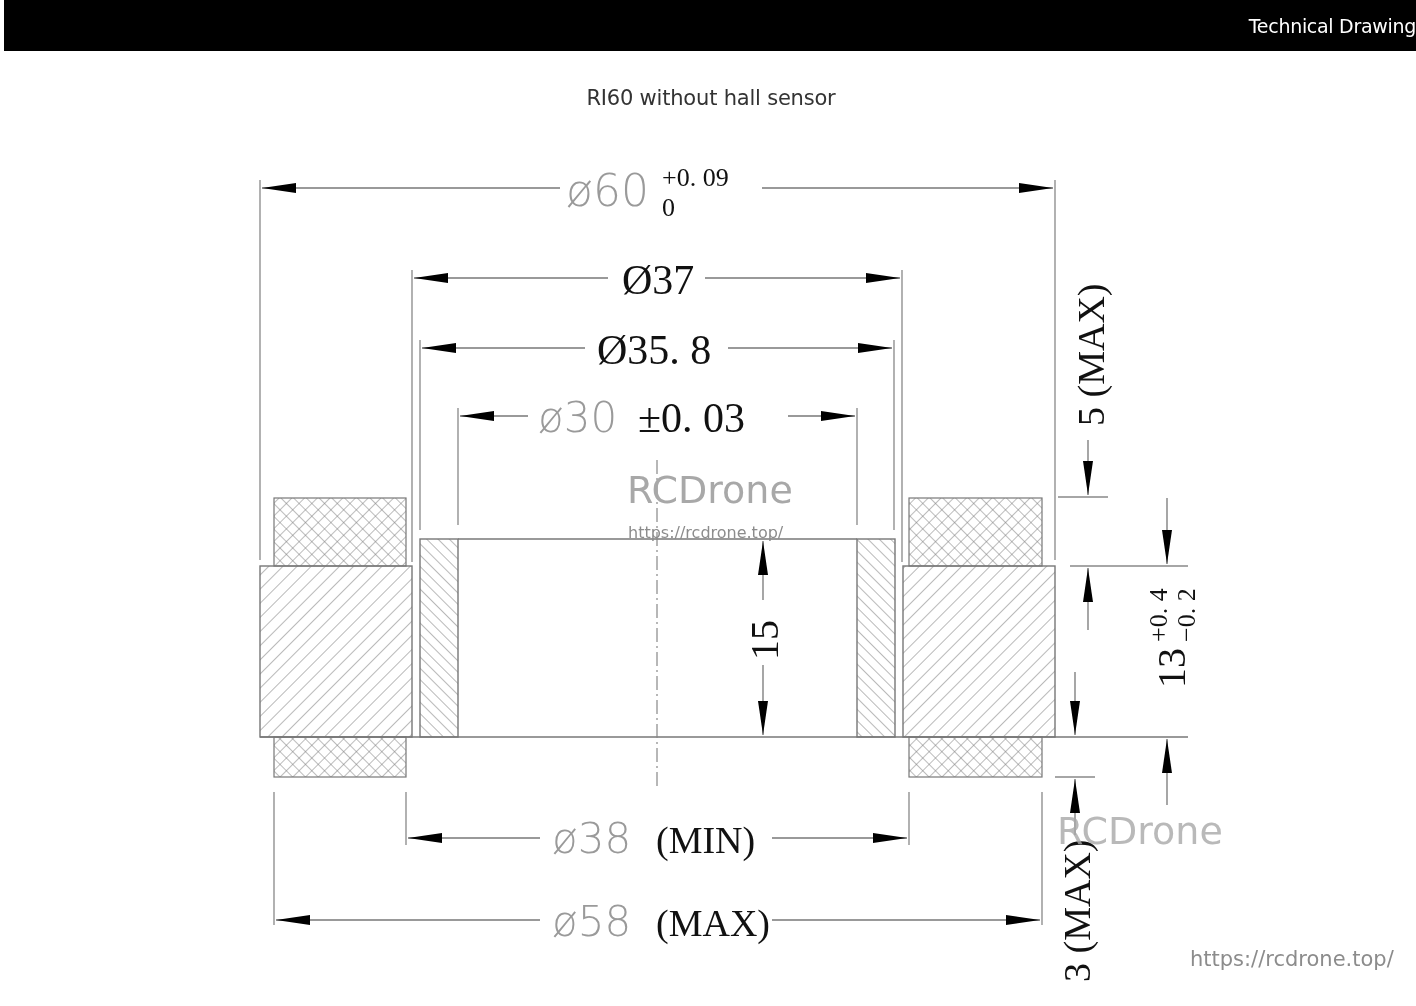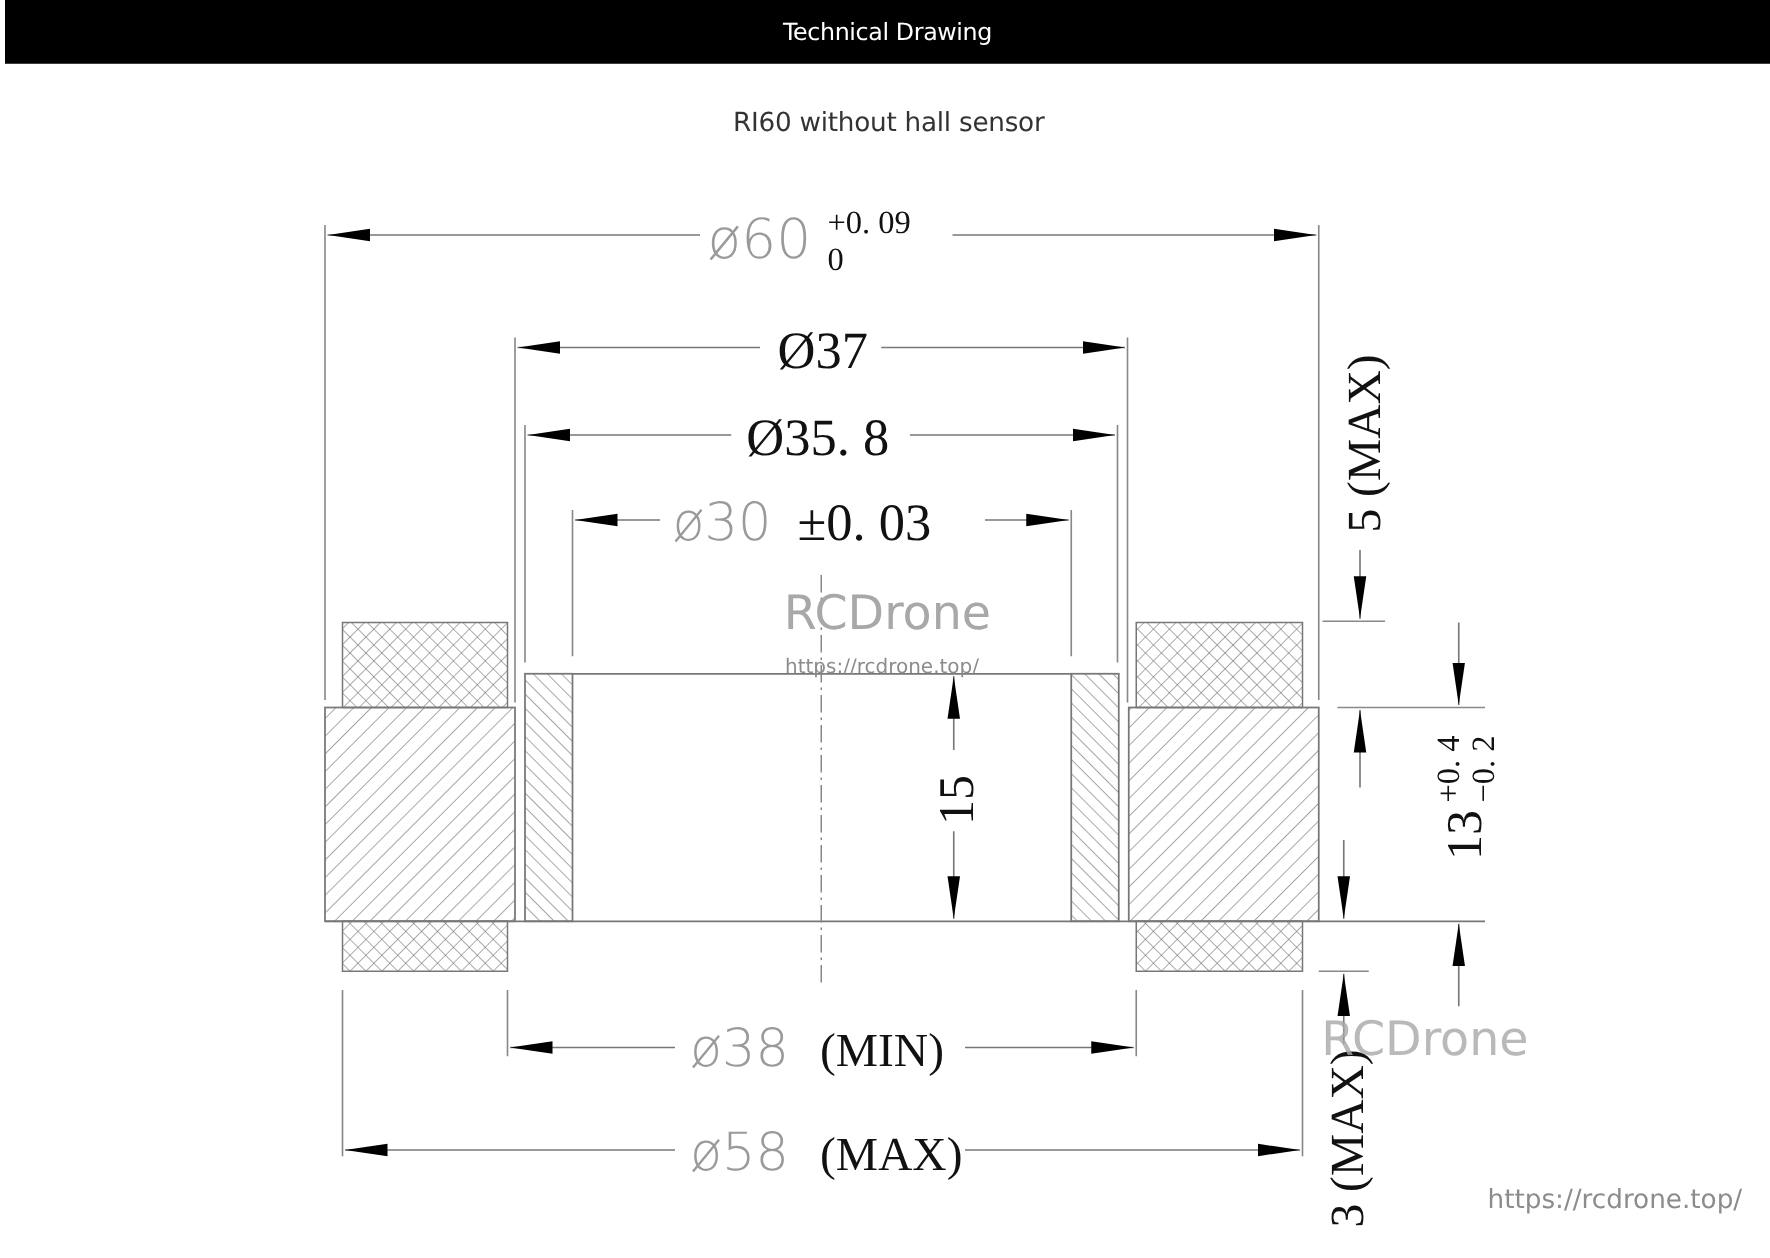--- a/index.html
+++ b/index.html
@@ -1,20 +1,20 @@
 <!DOCTYPE html>
 <html><head>
   <meta charset="utf-8">
   <style>
     html, body { margin: 0; padding: 0; background: #ffffff; }
     body { width: 1416px; height: 1006px; position: relative; overflow: hidden; font-family: "DejaVu Sans", sans-serif; }
     .header-bar {
       position: absolute; left: 4px; top: 0; width: 1412px; height: 51px;
       background: #000000; color: #ffffff;
-      display: flex; align-items: center; justify-content: center;
+      display: flex; align-items: center; justify-content: flex-end;
       font-family: "DejaVu Sans", sans-serif; font-size: 19px; letter-spacing: -0.3px;
     }
     .subtitle {
       position: absolute; left: 0; top: 86px; width: 1422px; text-align: center;
       font-family: "DejaVu Sans", sans-serif; font-size: 21px; color: #333333; letter-spacing: -0.2px;
     }
     svg.drawing { position: absolute; left: 0; top: 0; }
     .dim-serif { font-family: "Liberation Serif", "DejaVu Serif", serif; fill: #111111; }
     .dim-thin { font-family: "DejaVu Sans", sans-serif; fill: #9a9a9a; font-weight: 200; }
     .wm { font-family: "DejaVu Sans", sans-serif; fill: #a8a8a8; }

